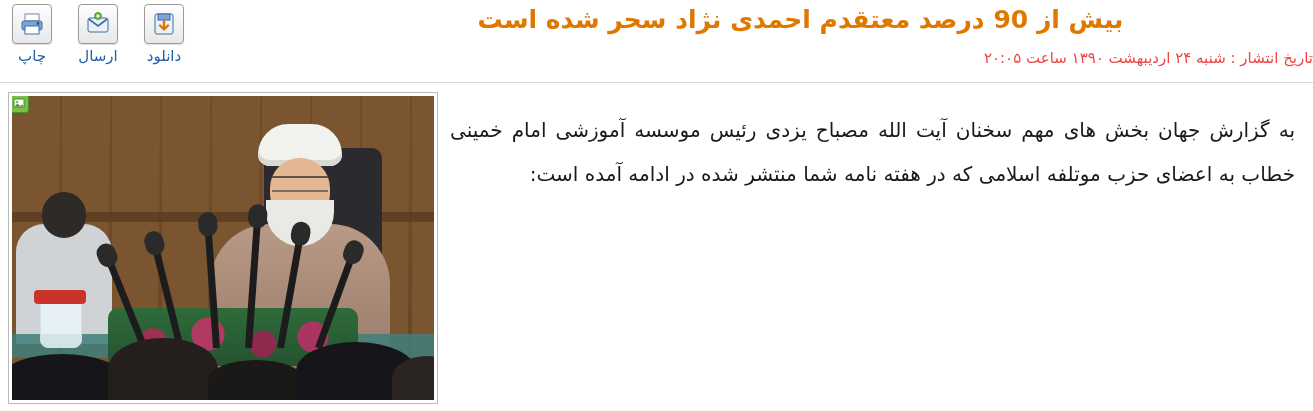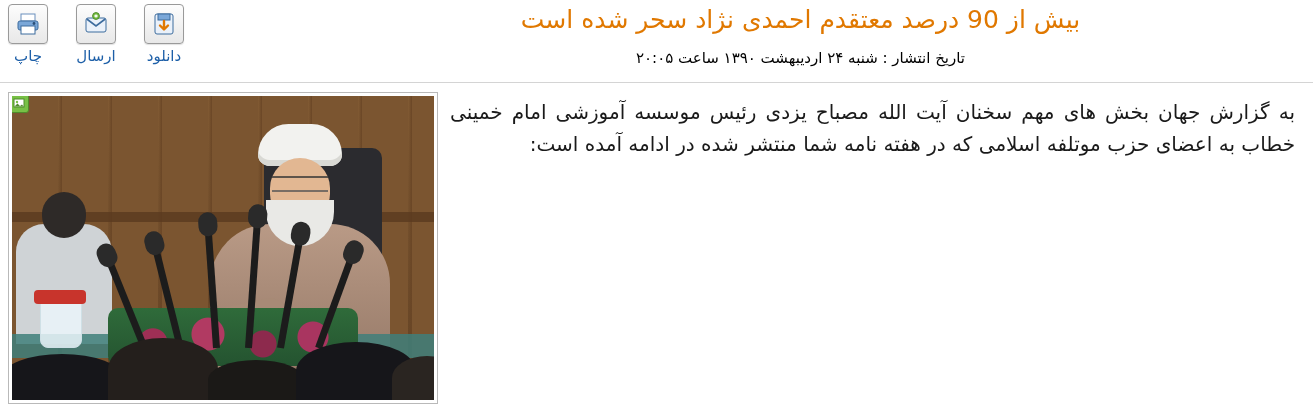--- a/index.html
+++ b/index.html
@@ -22,21 +22,22 @@
 
   
   .toolbar {
     position: absolute;
     top: 0;
     left: 0;
     width: 200px;
     padding: 4px 0 0 0;
     display: flex;
     flex-direction: row-reverse;
-    justify-content: space-between;
+    justify-content: flex-end;
+    gap: 10px;
     padding-right: 8px;
     box-sizing: border-box;
   }
   .tool {
     width: 56px;
     text-align: center;
     cursor: pointer;
   }
   .tool-icon {
     width: 38px;
@@ -62,32 +63,33 @@
   .headline-wrap {
     position: absolute;
     top: 4px;
     right: 0;
     width: 1055px;
     text-align: center;
     direction: rtl;
   }
   .headline {
     font-size: 25px;
-    font-weight: normal;
+    font-weight: bold;
     color: #e07800;
     line-height: 1.3;
     font-family: "DejaVu Sans", sans-serif;
     padding-left: 30px;
   }
   .pubdate {
     margin-top: 12px;
     font-size: 15px;
-    color: #000000;
+    color: #ef4444;
     font-family: "DejaVu Sans", sans-serif;
     padding-left: 30px;
+    text-align: right;
   }
 
   
   .divider {
     position: absolute;
     top: 82px;
     left: 0;
     width: 1313px;
     height: 1px;
     background: #d4d4d4;
@@ -312,27 +314,27 @@
     border: 1px solid #4f8c2b;
     border-radius: 3px;
     display: flex;
     align-items: center;
     justify-content: center;
   }
 
   
   .article {
     position: absolute;
-    top: 96px;
+    top: 108px;
     right: 18px;
     width: 845px;
     direction: rtl;
     text-align: justify;
     font-size: 20px;
-    line-height: 32px;
+    line-height: 44px;
     color: #1a1a1a;
     font-family: "DejaVu Sans", sans-serif;
   }
   .article p {
     margin: 0 0 26px 0;
     text-align: justify;
     text-justify: inter-word;
   }
 </style>
 </head>

